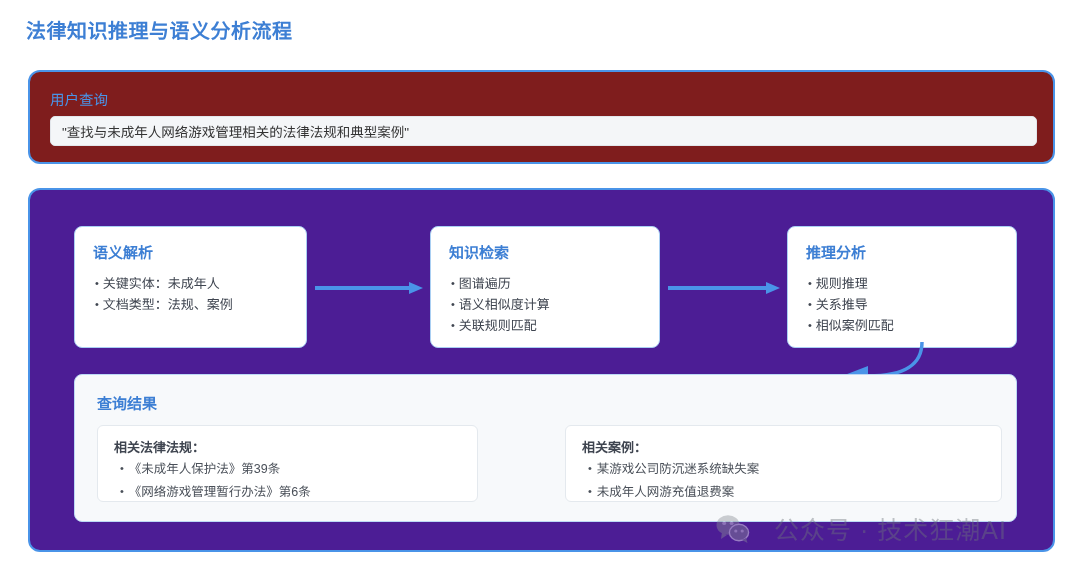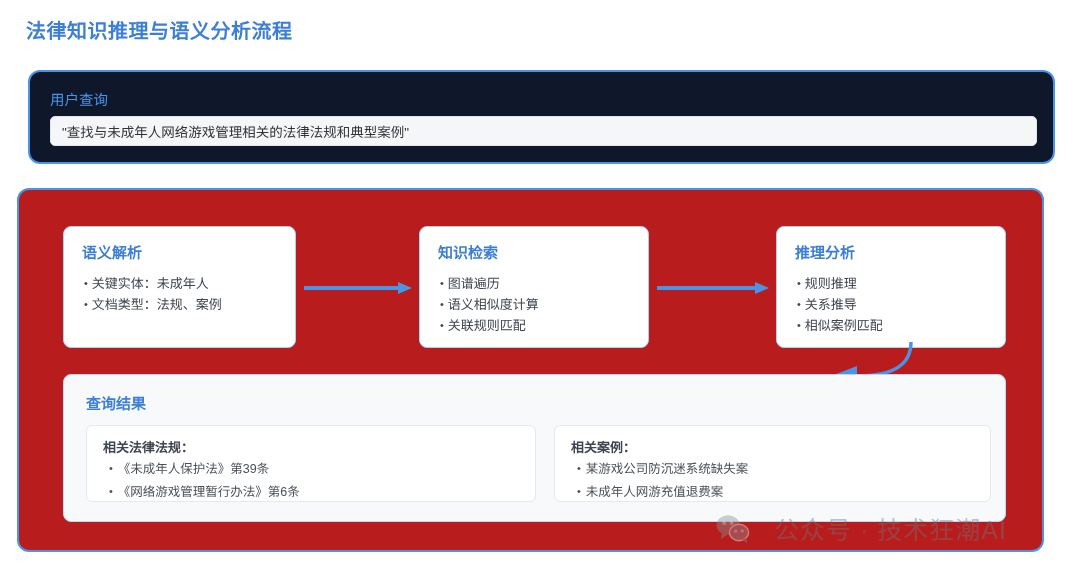--- a/index.html
+++ b/index.html
@@ -29,21 +29,21 @@
   
   #query-panel {
     position: absolute;
     left: 28px;
     top: 70px;
     width: 1027px;
     height: 94px;
     box-sizing: border-box;
     border: 2px solid #4a94e8;
     border-radius: 12px;
-    background: #0f172a;
+    background: #7f1d1d;
   }
   #query-label {
     position: absolute;
     left: 20px;
     top: 16px;
     font-size: 14.5px;
     color: #4a94e8;
   }
   #query-input {
     position: absolute;
@@ -58,28 +58,28 @@
     font-size: 13.5px;
     color: #333333;
     display: flex;
     align-items: center;
     padding-left: 11px;
   }
 
   
   #flow-panel {
     position: absolute;
-    left: 17px;
+    left: 28px;
     top: 188px;
     width: 1027px;
     height: 364px;
     box-sizing: border-box;
     border: 2px solid #4a94e8;
     border-radius: 12px;
-    background: #b91c1c;
+    background: #4c1d95;
   }
 
   .stage-box {
     position: absolute;
     top: 36px;
     height: 122px;
     box-sizing: border-box;
     background: #ffffff;
     border: 1.5px solid #a9cff3;
     border-radius: 8px;
@@ -178,21 +178,21 @@
   }
   .result-card {
     position: absolute;
     top: 50px;
     height: 77px;
     box-sizing: border-box;
     background: #ffffff;
     border: 1px solid #e4e9ee;
     border-radius: 6px;
   }
-  #result-card-0 { left: 22px;  width: 450px; }
+  #result-card-0 { left: 22px;  width: 381px; }
   #result-card-1 { left: 490px; width: 437px; }
   .result-heading {
     position: absolute;
     left: 16px;
     top: 11px;
     font-size: 13px;
     font-weight: bold;
     color: #3f4550;
     white-space: nowrap;
   }

